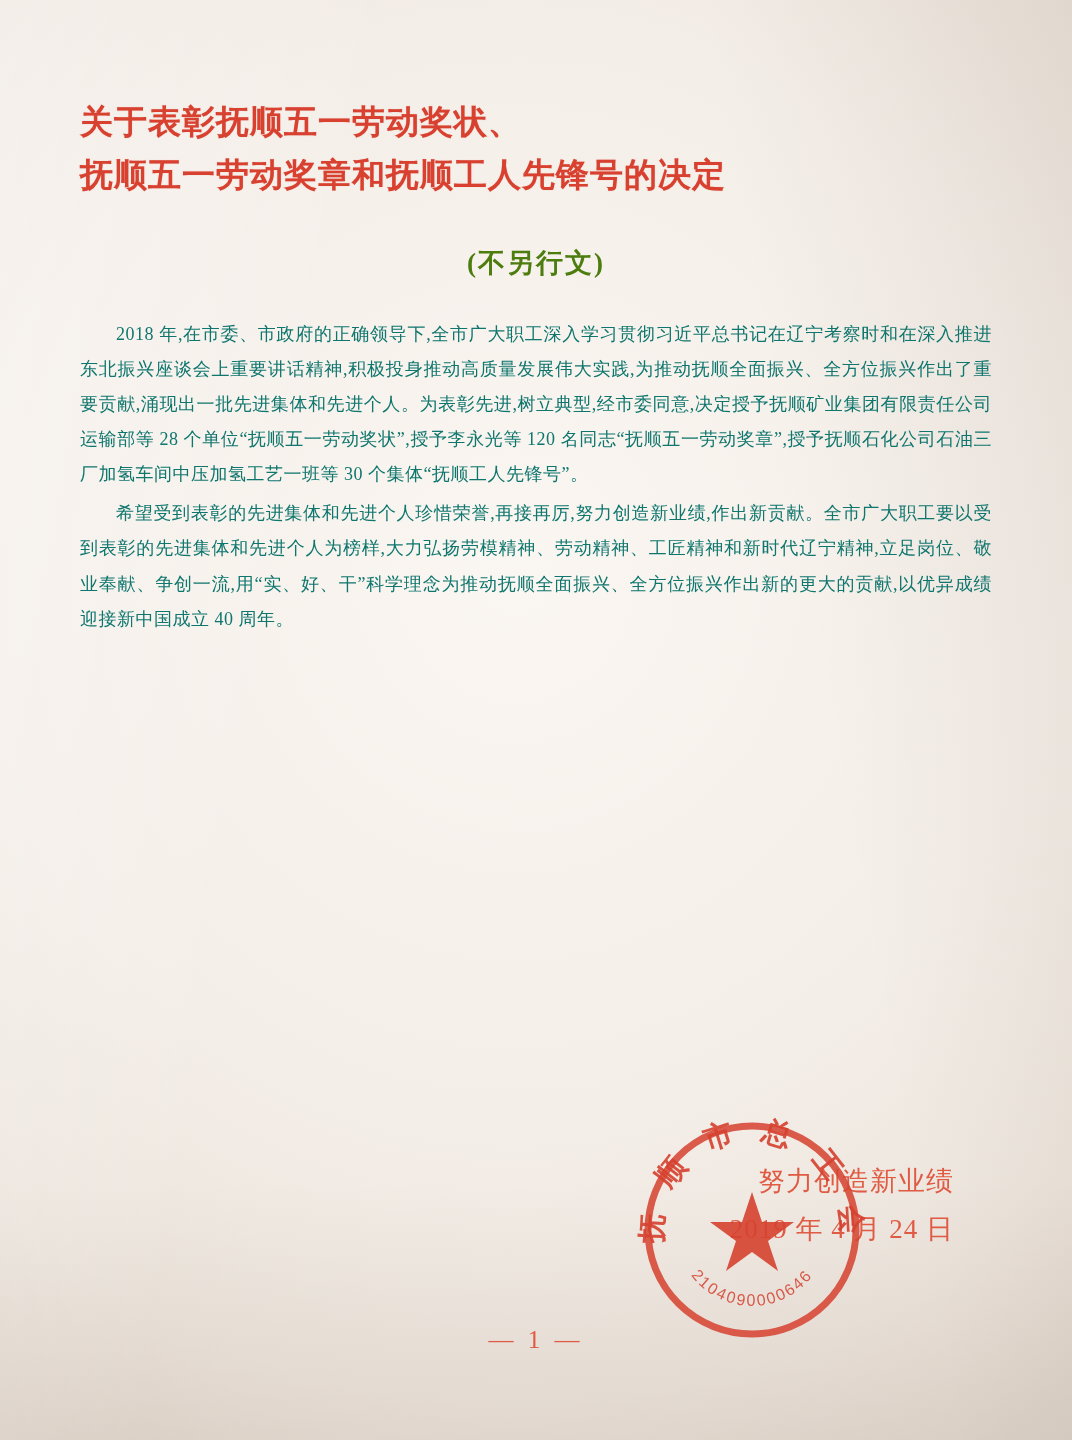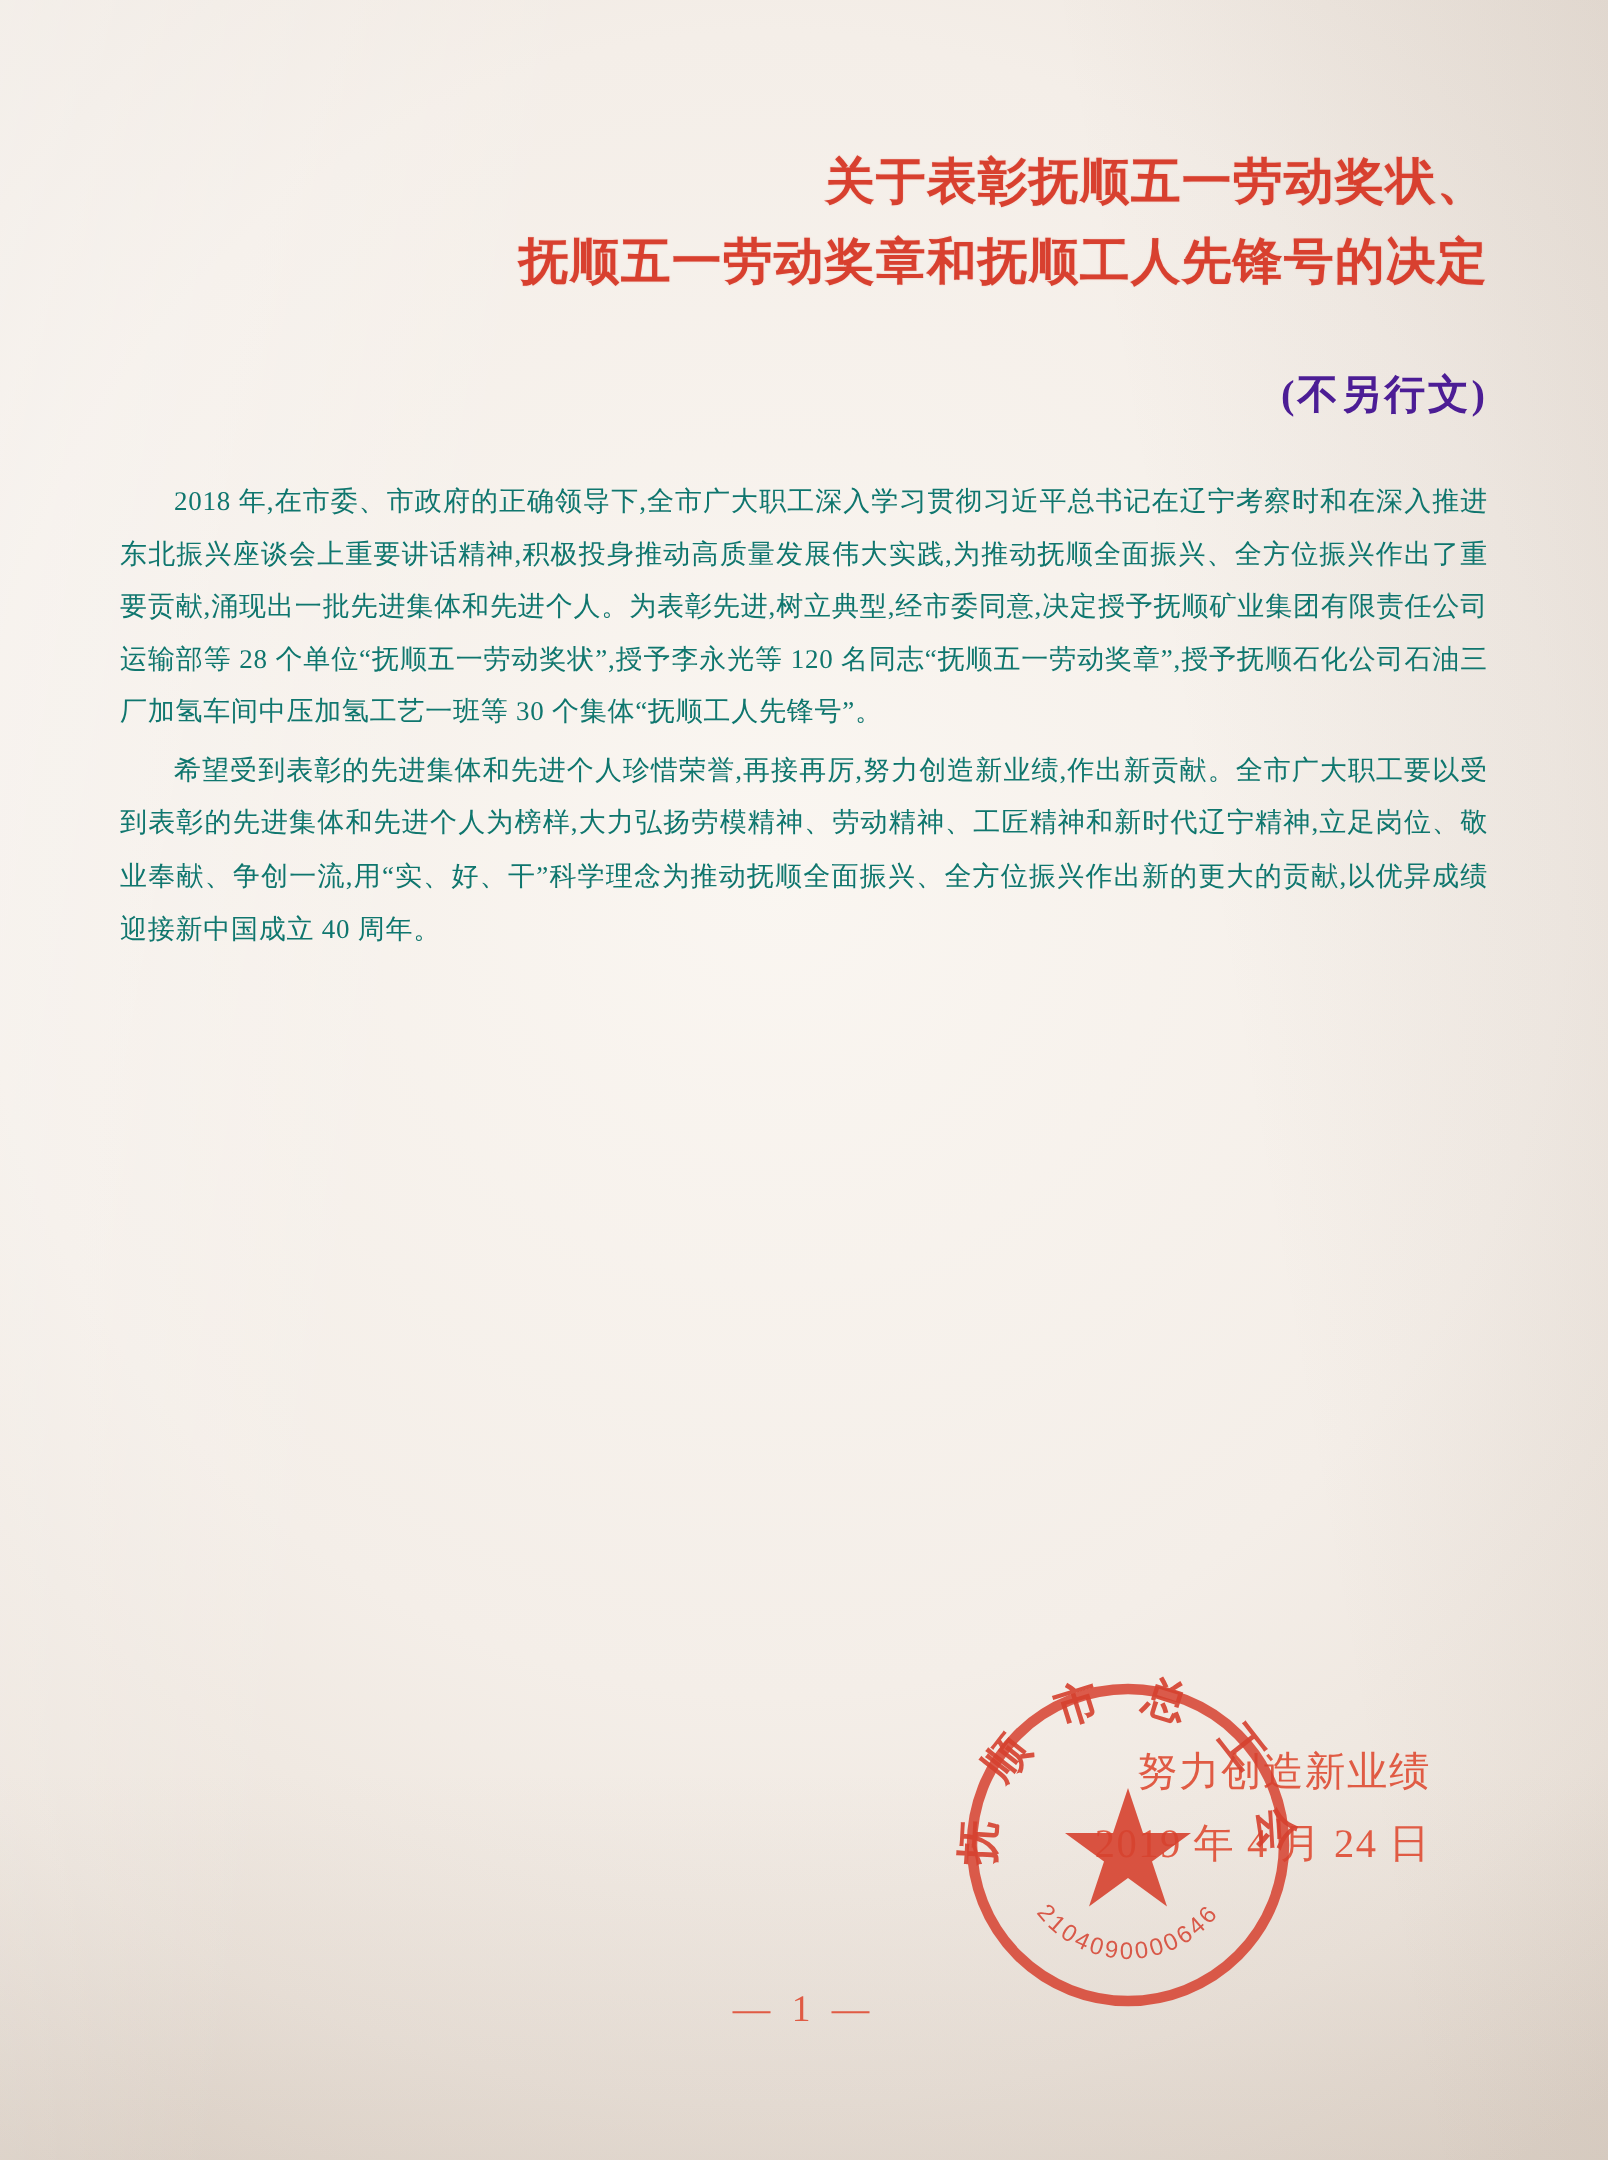--- a/index.html
+++ b/index.html
@@ -32,36 +32,36 @@
     pointer-events: none;
   }
   .sheet {
     position: absolute;
     inset: 0;
     padding: 0 80px;
     box-sizing: border-box;
   }
   .doc-title {
     margin-top: 96px;
-    text-align: right;
+    text-align: left;
     color: #d8402f;
     font-weight: bold;
     font-size: 33px;
     line-height: 1.62;
     letter-spacing: 1px;
     text-shadow: 0 0 1px rgba(216,64,47,0.35);
   }
   .doc-title .line2 {
     display: block;
     white-space: nowrap;
   }
   .subtitle {
     margin-top: 42px;
-    text-align: right;
-    color: #4c1d95;
+    text-align: center;
+    color: #4d7c0f;
     font-size: 27px;
     font-weight: bold;
     letter-spacing: 2px;
   }
   .body-text {
     margin-top: 36px;
     color: #0f766e;
     font-size: 18px;
     line-height: 1.95;
     letter-spacing: 0.5px;

